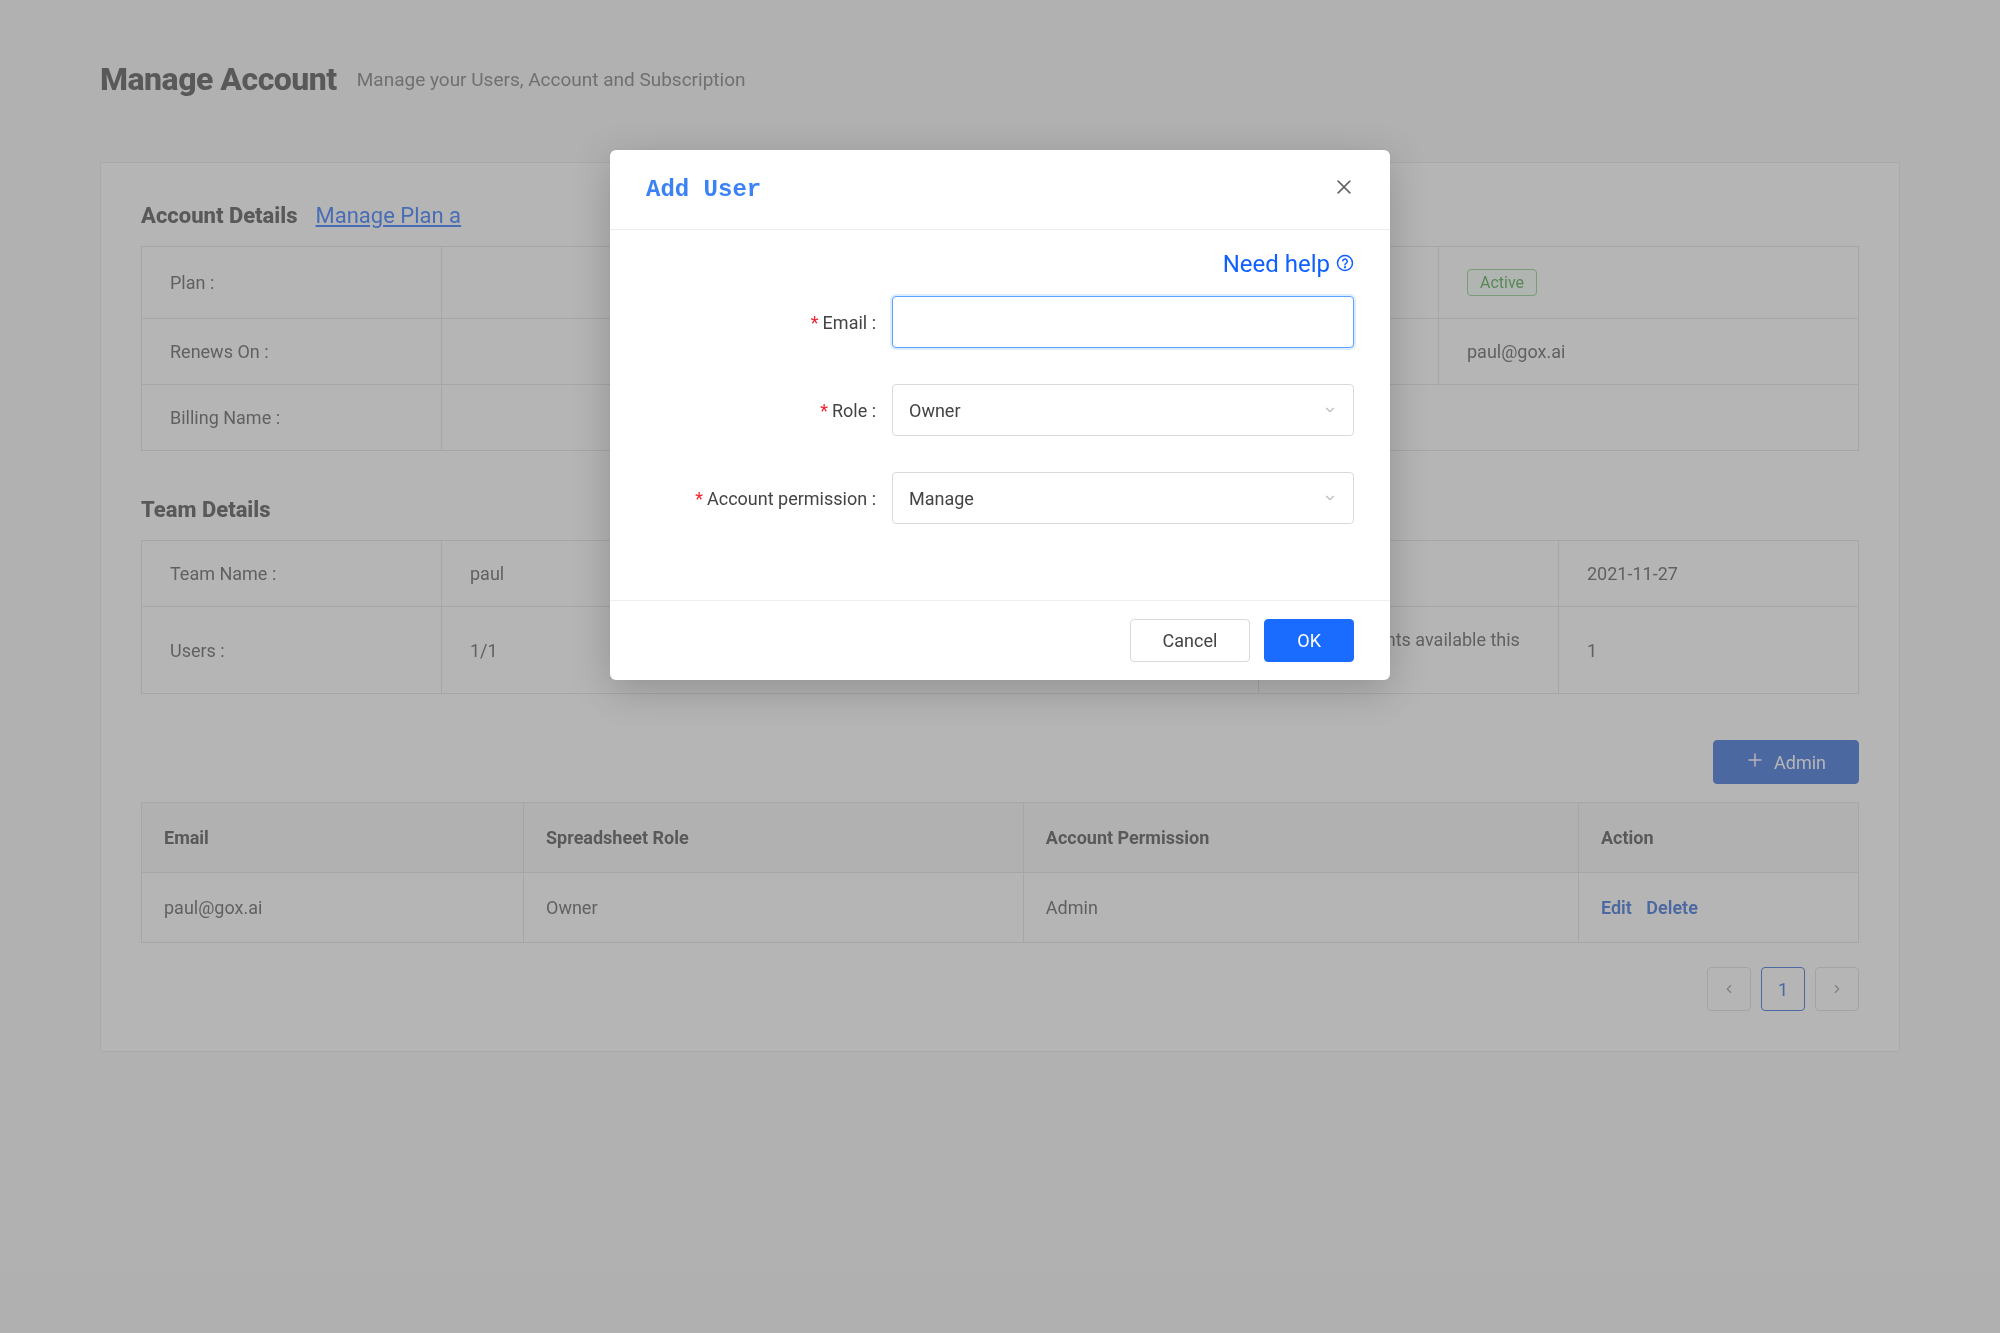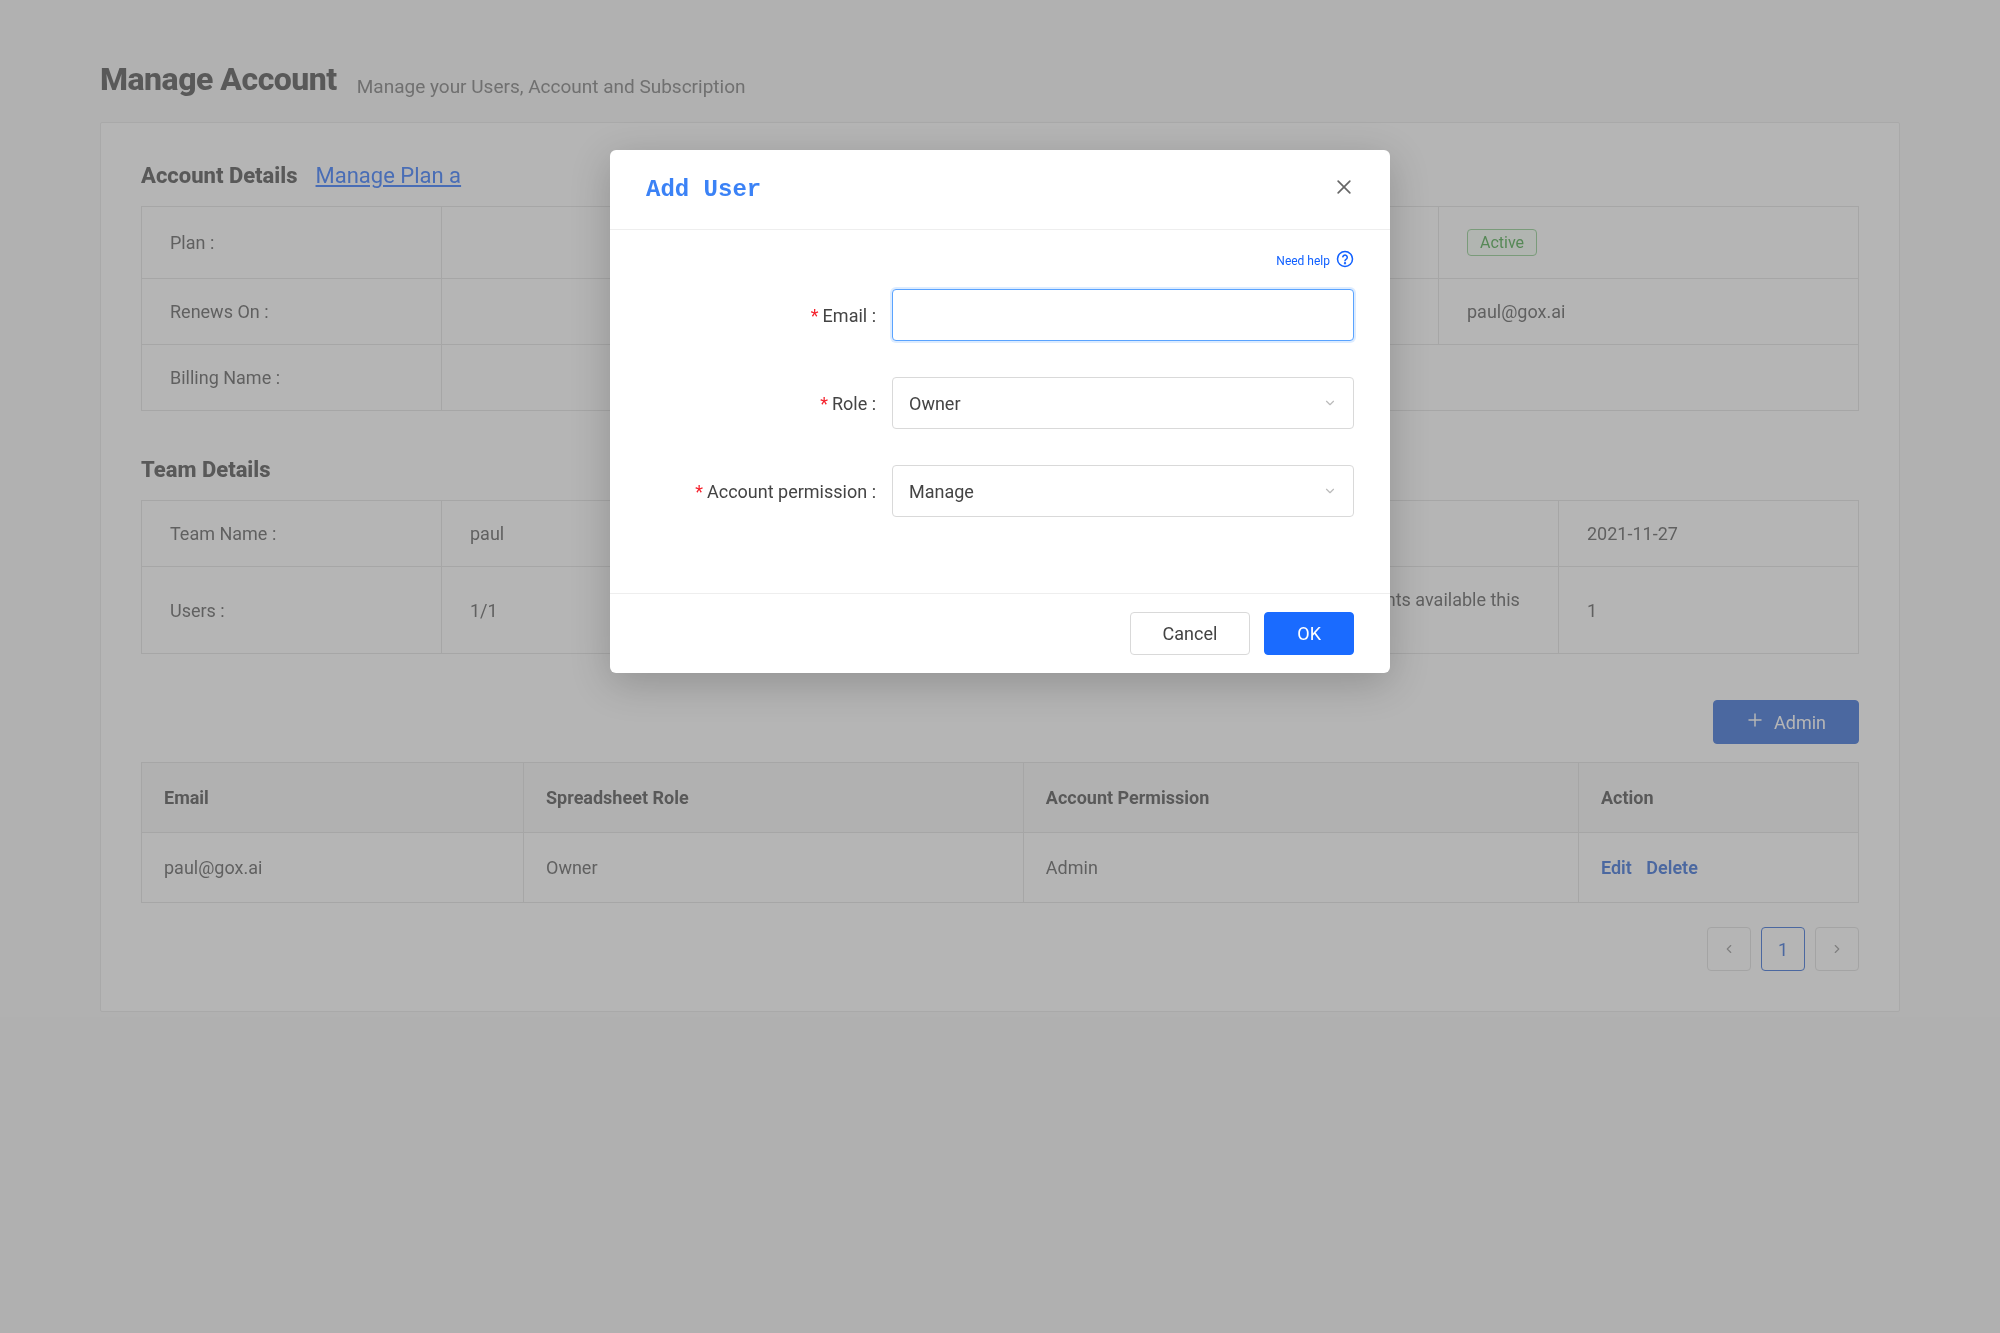--- a/index.html
+++ b/index.html
@@ -11,23 +11,23 @@
     }
     .page {
       width: 2000px;
       height: 1333px;
       position: relative;
       padding: 60px 100px;
       overflow: hidden;
     }
     .header {
       display: flex;
-      align-items: flex-end;
+      align-items: center;
       gap: 20px;
-      margin-bottom: 24px;
+      margin-bottom: 64px;
     }
     .page-title {
       font-size: 32px;
       font-weight: 800;
       color: #333;
       letter-spacing: -0.5px;
     }
     .page-subtitle {
       font-size: 19px;
       color: #666;
@@ -195,21 +195,21 @@
     .modal-body {
       padding: 20px 36px 40px 36px;
     }
     .help-row {
       display: flex;
       justify-content: flex-end;
       margin-bottom: 18px;
     }
     .help-link {
       color: #1060ff;
-      font-size: 12px;
+      font-size: 24px;
       cursor: pointer;
       display: inline-flex;
       align-items: center;
       gap: 6px;
     }
     .form-row {
       display: flex;
       align-items: center;
       margin-bottom: 36px;
     }

